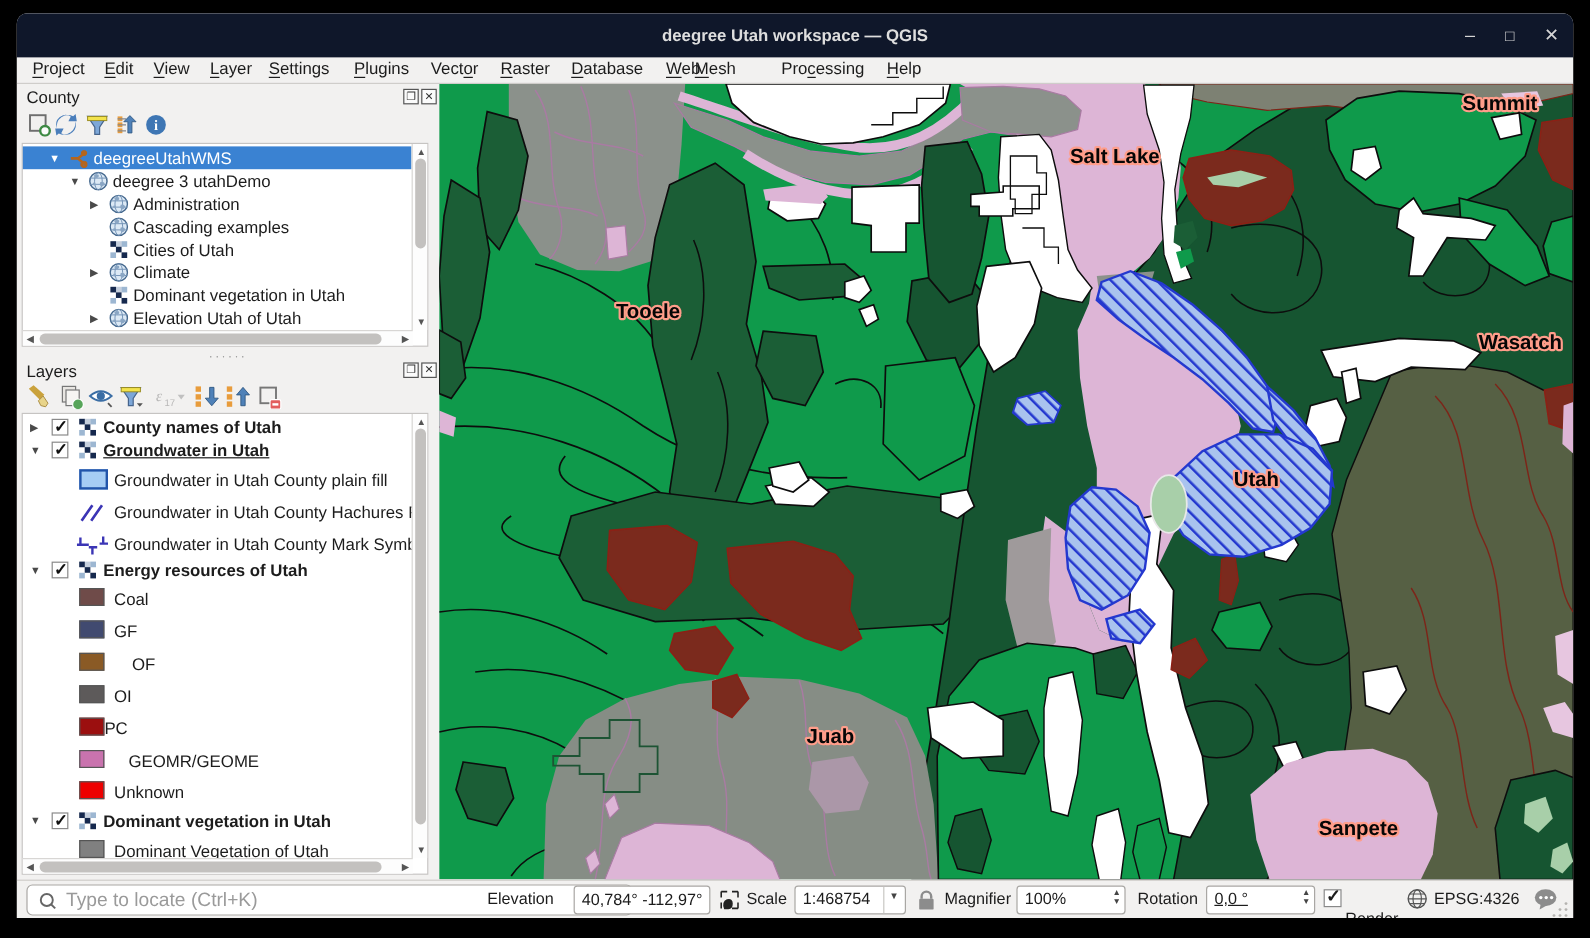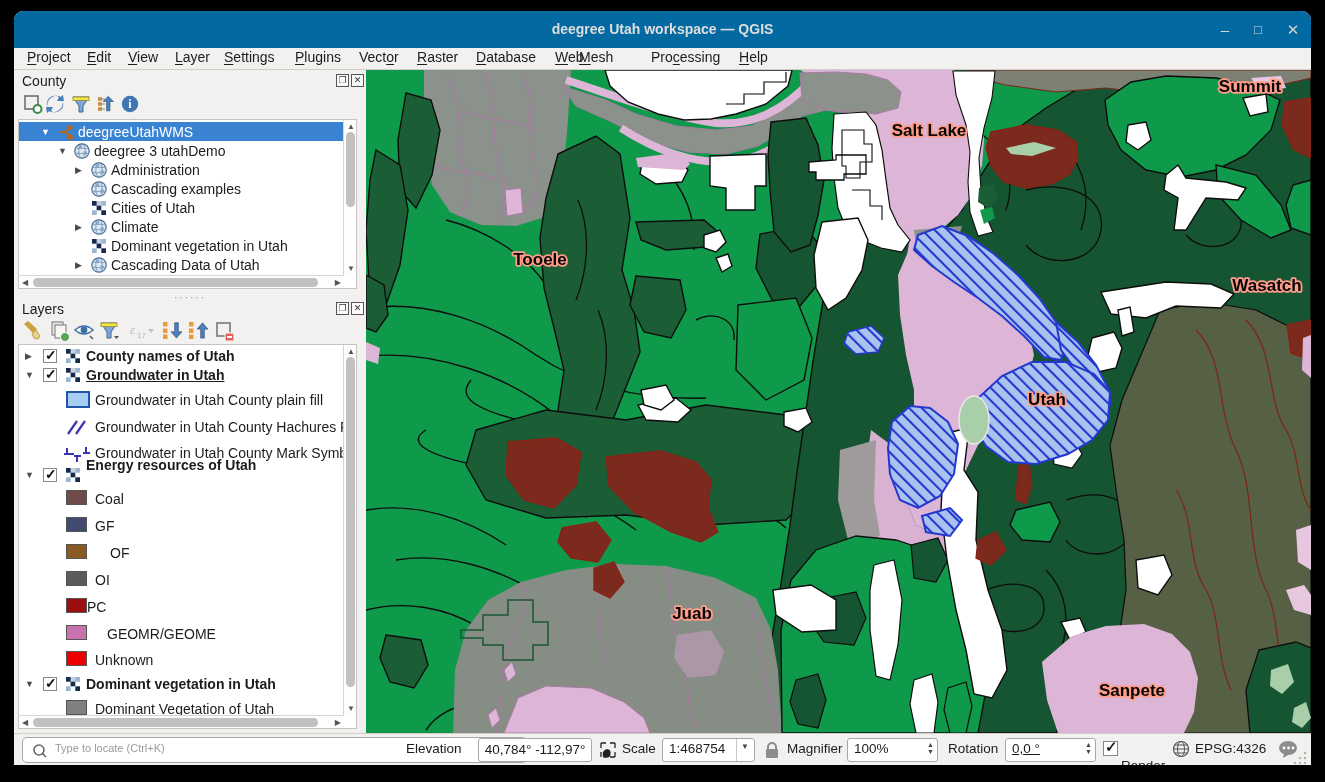--- a/index.html
+++ b/index.html
@@ -1,21 +1,21 @@
 <!DOCTYPE html>
 <html><head>
 <meta charset="utf-8">
 <style>
   * { margin:0; padding:0; box-sizing:border-box; }
   html,body { width:1325px; height:782px; background:#000; overflow:hidden;
     font-family:"Liberation Sans", sans-serif; }
   .win { position:absolute; left:14px; top:11px; width:1297px; height:754px;
     background:#f2f1f0; border-radius:9px 9px 0 0; overflow:hidden; }
   .titlebar { position:absolute; left:0; top:0; width:1297px; height:37px;
-    background:#0369a1; color:#e8e8e8; }
+    background:#0f172a; color:#e8e8e8; }
   .title { position:absolute; left:0; right:0; top:0; height:37px; line-height:37px;
     text-align:center; font-size:14px; font-weight:bold; color:#dedede; }
   .wbtn { position:absolute; top:0; height:37px; width:34px; color:#d5d5d5;
     text-align:center; line-height:37px; font-size:15px; }
   .menubar { position:absolute; left:0; top:37px; width:1297px; height:22px;
     background:#f2f1f0; border-bottom:1px solid #cfcdca; font-size:14px; color:#1c1c1c; }
   .menubar > span { position:absolute; top:1px; }
   .mn { text-decoration:underline; text-underline-offset:2px; }
   
   .dock { position:absolute; left:0; top:59px; width:352px; height:663px; background:#f2f1f0; }
@@ -148,21 +148,21 @@
         </svg>
       <div class="row" style="left:92px; top:99px;">Climate</div>
       <svg class="chk" style="left:72px; top:118px;">
           <use href="#checker"></use>
         </svg>
       <div class="row" style="left:92px; top:118px;">Dominant vegetation in Utah</div>
       <div class="arr" style="left:56px; top:140px;">▶</div>
       <svg class="glb" style="left:72px; top:137px;">
           <use href="#globe"></use>
         </svg>
-      <div class="row" style="left:92px; top:137px;">Cascading Data of Utah</div>
+      <div class="row" style="left:92px; top:137px;">Elevation Utah of Utah</div>
       <div class="vsb" style="right:0; top:0; height:155px;">
           <div class="thumb" style="left:2px; top:12px; width:9px; height:75px;"></div>
         <div class="sbarrow" style="left:3px; top:2px;">▲</div>
           <div class="sbarrow" style="left:3px; bottom:2px;">▼</div>
         </div>
       <div class="hsb" style="left:0; bottom:0; width:325px;">
           <div class="thumb" style="left:14px; top:2px; width:285px; height:9px;"></div>
         <div class="sbarrow" style="left:3px; top:2px;">◀</div>
           <div class="sbarrow" style="right:3px; top:2px;">▶</div>
         </div>
@@ -241,21 +241,21 @@
             <path d="M13,12 L13,18 M10,12 L17,12"></path>
             <path d="M22,3 L22,9 M19,9 L26,9"></path>
           </g>
         </svg>
       <div class="row" style="left:76px; top:100px;">Groundwater in Utah County Mark Symbo</div>
       <div class="arr" style="left:6px; top:125px;">▼</div>
       <div class="cb" style="left:24px; top:123px;"></div>
       <svg class="chk" style="left:46px; top:122px;">
           <use href="#checker"></use>
         </svg>
-      <div class="row bold" style="left:67px; top:112px;">Energy resources of Utah</div>
+      <div class="row bold" style="left:67px; top:122px;">Energy resources of Utah</div>
       <div class="sw" style="left:47px; top:145px; background:#6f4b49;"></div>
         <div class="row" style="left:76px; top:146px;">Coal</div>
       <div class="sw" style="left:47px; top:172px; background:#414a70;"></div>
         <div class="row" style="left:76px; top:173px;">GF</div>
       <div class="sw" style="left:47px; top:199px; background:#8a5a25;"></div>
         <div class="row" style="left:76px; top:200px;margin-left:15px;">OF</div>
       <div class="sw" style="left:47px; top:226px; background:#5d5a5a;"></div>
         <div class="row" style="left:76px; top:227px;">OI</div>
       <div class="sw" style="left:47px; top:253px; background:#9b0f0f;"></div>
         <div class="row" style="left:68px; top:254px;">PC</div>
@@ -490,21 +490,21 @@
     </g>
   </svg>
   </div>
 
   <div class="status" id="status">
     <div class="sbox" style="left:8px; top:3px; width:505px; height:26px; border-radius:5px;">
       <svg style="position:absolute; left:9px; top:5px;" width="16" height="16">
           <circle cx="7" cy="7" r="5" fill="none" stroke="#666" stroke-width="1.6"></circle>
           <path d="M10.5,10.5 L14,14" stroke="#666" stroke-width="1.6"></path>
         </svg>
-      <span style="position:absolute; left:32px; top:4px; color:#9a9a9a; font-size:11px;">Type to locate (Ctrl+K)</span>
+      <span style="position:absolute; left:32px; top:4px; color:#9a9a9a; font-size:16px;">Type to locate (Ctrl+K)</span>
     </div>
     <div class="slabel" style="left:392px;">Elevation</div>
     <div class="sbox" style="left:464px; top:4px; width:114px; height:24px; text-align:center; line-height:22px;">40,784° -112,97°</div>
     <svg style="position:absolute; left:584px; top:6px;" width="20" height="20">
         <g stroke="#222" fill="none" stroke-width="1.3">
           <path d="M3,3 L8,3 M3,3 L3,8 M17,3 L12,3 M17,3 L17,8 M3,17 L3,12 M17,17 L17,12 M17,17 L12,17"></path>
           <path d="M6,17 Q4,12 8,10 Q12,9 12,13 Q12,17 9,17 Z" fill="#222"></path>
         </g>
       </svg>
     <div class="slabel" style="left:608px;">Scale</div>

